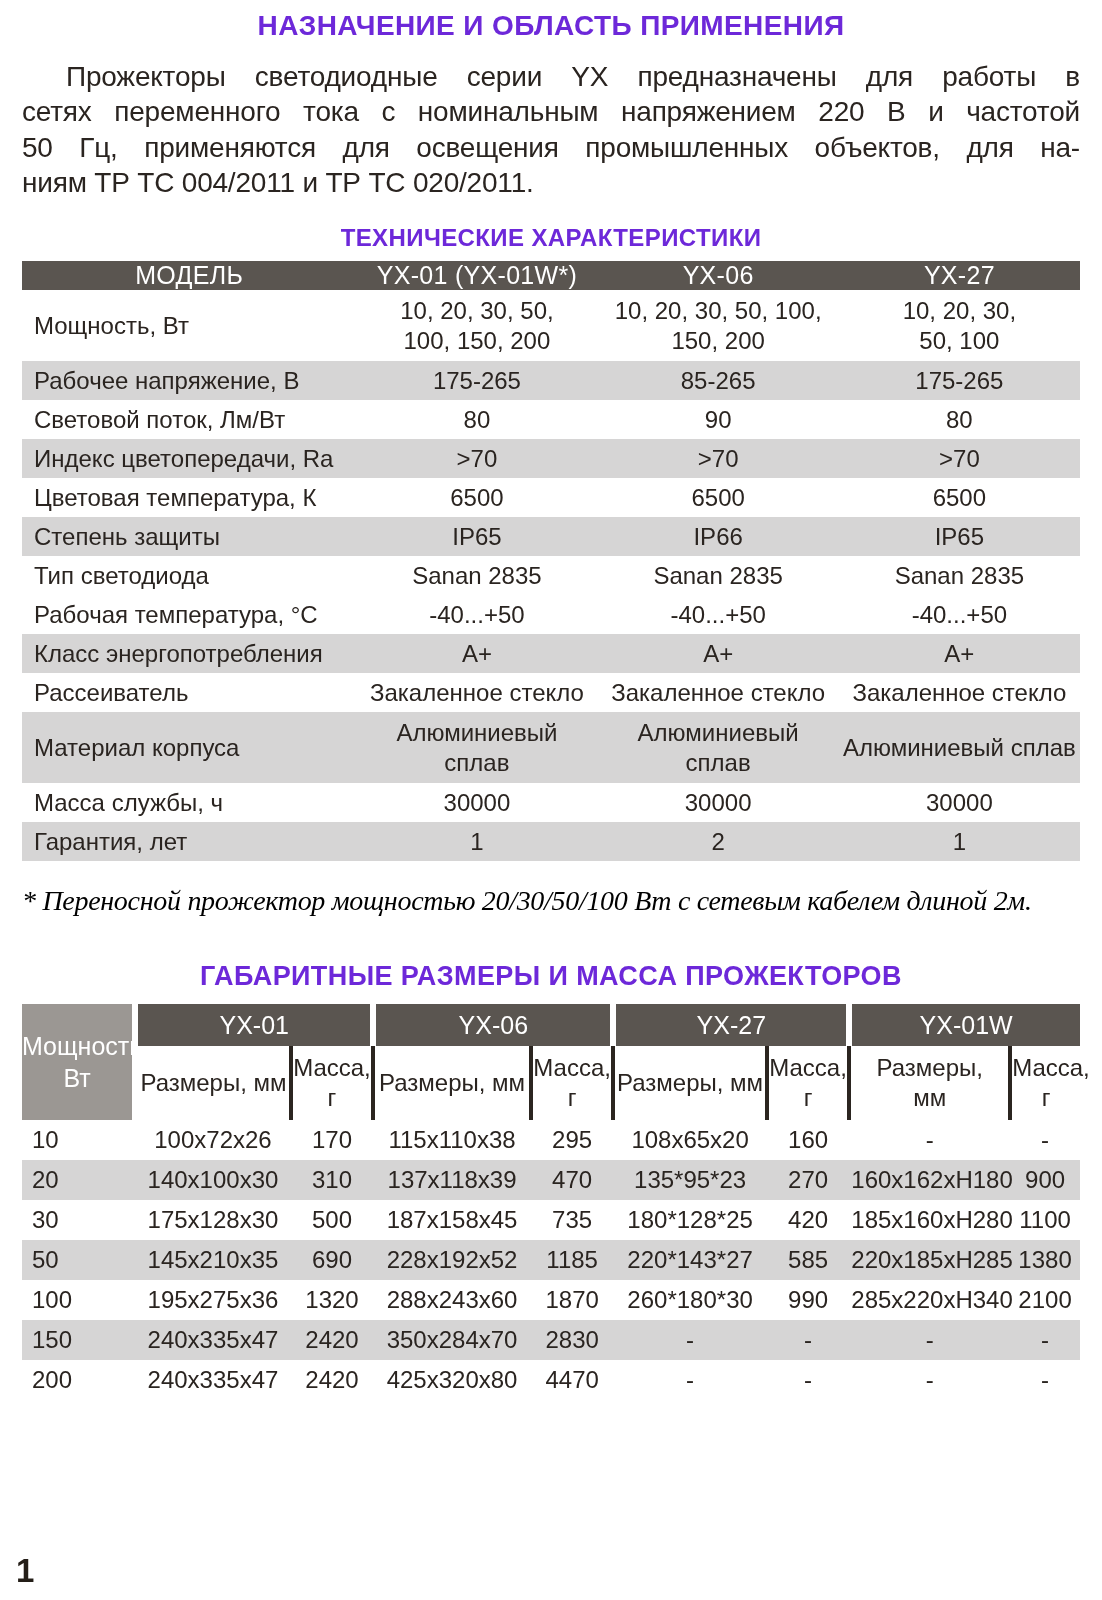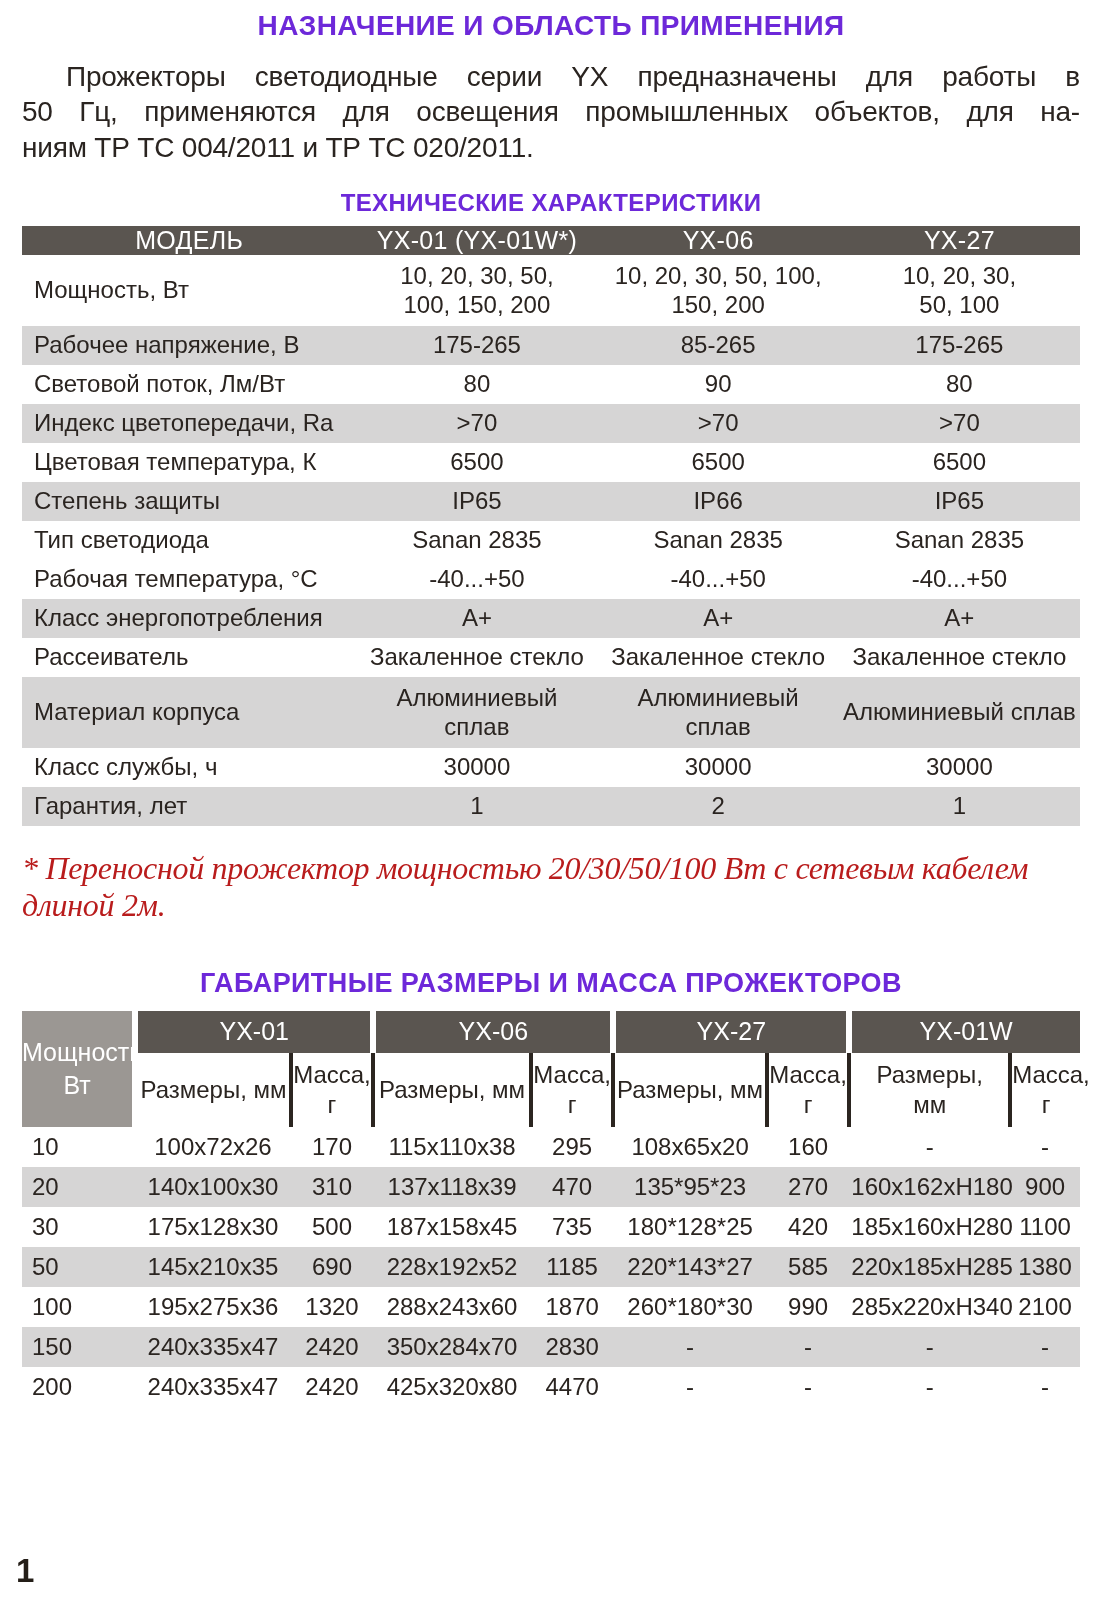--- a/index.html
+++ b/index.html
@@ -30,21 +30,21 @@
   .tech tbody td {
     text-align:center; height:39px; line-height:1.24;
     white-space:pre-line; padding:1px 4px;
   }
   .tech tbody td.lbl { text-align:left; padding-left:12px; white-space:nowrap; }
   .tech tbody tr.alt { background:var(--c-alt,#d6d5d5); }
   .tech tbody tr.tall td { height:71px; }
 
   .footnote {
     margin-top:24px; font-family:"Liberation Serif","DejaVu Serif",serif;
-    font-style:italic; font-size:32px; color:#b91c1c; letter-spacing:-0.3px;
+    font-style:italic; font-size:28px; color:#000000; letter-spacing:-0.3px;
   }
 
   
   .dims { font-size:24px; }
   .dims th { font-weight:normal; }
   .dims .corner {
     background:var(--c-med,#9b9793); color:#fff;
     white-space:pre-line; line-height:1.3; font-size:25px;
     border-right:6px solid #fff;
   }
@@ -68,20 +68,21 @@
 </style>
 </head>
 <body>
 
 <div class="page">
 
   <div class="h-title">НАЗНАЧЕНИЕ И ОБЛАСТЬ ПРИМЕНЕНИЯ</div>
 
   <div class="para" id="intro-para">
       <div class="pline first">Прожекторы светодиодные серии YX предназначены для работы в</div>
+      <div class="pline">сетях переменного тока с номинальным напряжением 220 В и частотой</div>
       <div class="pline">50 Гц, применяются для освещения промышленных объектов, для на-</div>
       <div class="pline last">ниям ТР ТС 004/2011 и ТР ТС 020/2011.</div>
     </div>
 
   <div class="h-title h-tech">ТЕХНИЧЕСКИЕ ХАРАКТЕРИСТИКИ</div>
 
   <table class="tech">
     <colgroup>
       <col style="width:31.6%">
         <col style="width:22.8%">
@@ -162,21 +163,21 @@
         </tr>
         <tr class="alt tall">
           <td class="lbl">Материал корпуса</td>
           <td>Алюминиевый
 сплав</td>
           <td>Алюминиевый
 сплав</td>
           <td>Алюминиевый сплав</td>
         </tr>
         <tr>
-          <td class="lbl">Класс службы, ч</td>
+          <td class="lbl">Масса службы, ч</td>
           <td>30000</td>
           <td>30000</td>
           <td>30000</td>
         </tr>
         <tr class="alt">
           <td class="lbl">Гарантия, лет</td>
           <td>1</td>
           <td>2</td>
           <td>1</td>
         </tr>

